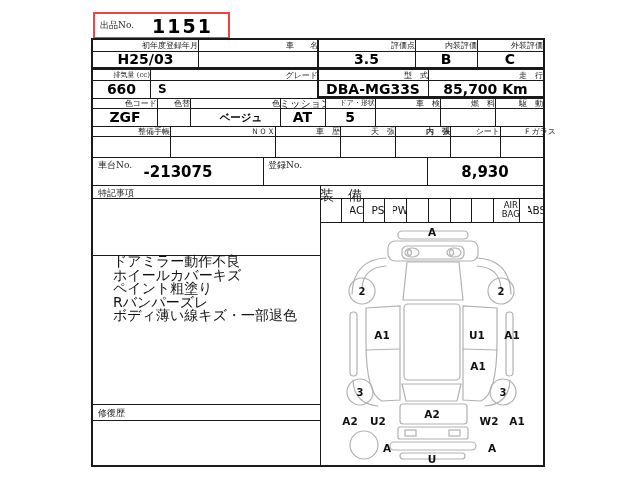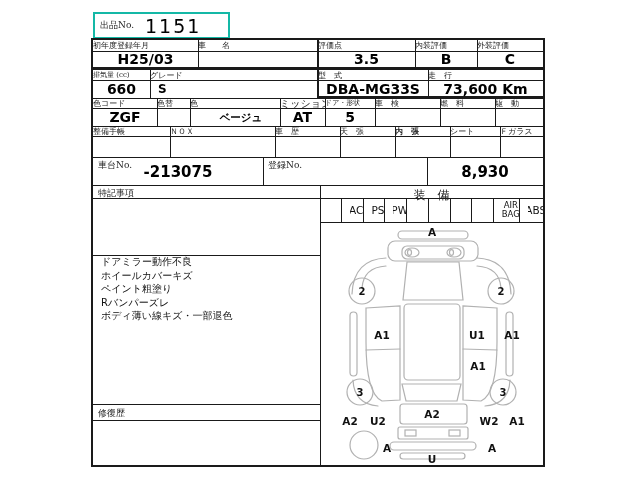--- a/index.html
+++ b/index.html
@@ -1,29 +1,29 @@
 <!DOCTYPE html>
 <html><head>
 <meta charset="utf-8">
 <style>
   html,body{margin:0;padding:0;background:#fff;}
   .screen{position:relative;width:640px;height:480px;background:#fff;overflow:hidden;
           font-family:"DejaVu Sans","Liberation Sans",sans-serif;color:#000;}
   .lotbox{position:absolute;left:93px;top:12px;width:137px;height:27px;
-          border:2px solid #14b8a6;box-sizing:border-box;display:flex;align-items:center;}
+          border:2px solid #ef4444;box-sizing:border-box;display:flex;align-items:center;}
   .lotlabel{font-size:9px;color:#222;margin-left:5px;font-family:"DejaVu Serif","Liberation Serif",serif;}
-  .lotnum{font-size:19px;font-weight:normal;letter-spacing:2px;margin-left:11px;}
+  .lotnum{font-size:19px;font-weight:bold;letter-spacing:2px;margin-left:18px;}
   .sheet{position:absolute;left:91px;top:38px;width:450px;height:425px;border:2px solid #1a1a1a;}
   .hl,.vl{position:absolute;background:#1a1a1a;}
-  .h{position:absolute;font-size:8px;color:#222;text-align:left;
+  .h{position:absolute;font-size:8px;color:#222;text-align:right;
      font-family:"DejaVu Serif","Liberation Serif",serif;white-space:nowrap;overflow:hidden;}
   .v{position:absolute;font-weight:bold;font-size:14px;text-align:center;white-space:nowrap;}
   .small-label{position:absolute;font-size:9px;color:#222;
      font-family:"DejaVu Serif","Liberation Serif",serif;white-space:nowrap;}
-  .notes{position:absolute;left:8px;top:215px;width:212px;font-size:10px;line-height:13.5px;color:#111;}
+  .notes{position:absolute;left:20px;top:215px;width:212px;font-size:14px;line-height:13.5px;color:#111;}
   .equip{position:absolute;left:227px;top:158px;width:223px;height:24px;display:flex;box-sizing:border-box;}
   .ecell{flex:1;border-right:1px solid #1a1a1a;display:flex;align-items:center;justify-content:center;
          font-size:10.5px;color:#111;text-align:center;overflow:hidden;margin-left:8px;}
   .ecell:last-child{border-right:none;}
   .ecell.wide{flex:1.35;font-size:8.5px;line-height:9px;}
   .ecell.abs{flex:1.15;}
   svg text{font-family:"DejaVu Sans","Liberation Sans",sans-serif;}
 </style>
 </head>
 <body>
@@ -87,21 +87,21 @@
     <div class="v" style="left:322px;top:11px;width:62px;height:16px;line-height:16px">B</div>
     <div class="v" style="left:384px;top:11px;width:66px;height:16px;line-height:16px">C</div>
 
     <div class="h" style="left:0;top:31px;width:57px;height:9px;line-height:9px;font-size:7px">排気量 (cc)</div>
     <div class="h" style="left:57px;top:31px;width:168px;height:9px;line-height:9px">グレード</div>
     <div class="h" style="left:225px;top:31px;width:110px;height:9px;line-height:9px">型　式</div>
     <div class="h" style="left:335px;top:31px;width:115px;height:9px;line-height:9px">走　行</div>
     <div class="v" style="left:0;top:40px;width:57px;height:18px;line-height:18px">660</div>
     <div class="v" style="left:57px;top:40px;width:168px;height:18px;line-height:18px;text-align:left;padding-left:8px;font-size:12px">S</div>
     <div class="v" style="left:225px;top:40px;width:110px;height:18px;line-height:18px">DBA-MG33S</div>
-    <div class="v" style="left:335px;top:40px;width:115px;height:18px;line-height:18px">73,600 Km</div>
+    <div class="v" style="left:335px;top:40px;width:115px;height:18px;line-height:18px">85,700 Km</div>
 
     <div class="h" style="left:0;top:59px;width:64px;height:9px;line-height:9px">色コード</div>
     <div class="h" style="left:64px;top:59px;width:33px;height:9px;line-height:9px">色替</div>
     <div class="h" style="left:97px;top:59px;width:90px;height:9px;line-height:9px">色</div>
     <div class="h" style="left:187px;top:59px;width:45px;height:9px;line-height:9px;font-size:10px">ミッション</div>
     <div class="h" style="left:232px;top:59px;width:50px;height:9px;line-height:9px;font-size:7px">ドア・形状</div>
     <div class="h" style="left:282px;top:59px;width:65px;height:9px;line-height:9px">車　検</div>
     <div class="h" style="left:347px;top:59px;width:55px;height:9px;line-height:9px">燃　料</div>
     <div class="h" style="left:402px;top:59px;width:48px;height:9px;line-height:9px">駆　動</div>
     <div class="v" style="left:0;top:68px;width:64px;height:18px;line-height:18px">ZGF</div>
@@ -125,21 +125,21 @@
     <div class="small-label" style="left:5px;top:147px">特記事項</div>
     <div class="notes">
       <div>ドアミラー動作不良</div>
       <div>ホイールカバーキズ</div>
       <div>ペイント粗塗り</div>
       <div>Rバンパーズレ</div>
       <div>ボディ薄い線キズ・一部退色</div>
     </div>
     <div class="small-label" style="left:5px;top:367px">修復歴</div>
 
-    <div class="small-label" style="left:227px;top:147px;width:223px;text-align:center;font-size:12px">装　備</div>
+    <div class="small-label" style="left:227px;top:147px;width:223px;font-size:14px">装　備</div>
     <div class="equip">
       <div class="ecell"></div>
       <div class="ecell">AC</div>
       <div class="ecell">PS</div>
       <div class="ecell">PW</div>
       <div class="ecell"></div>
       <div class="ecell"></div>
       <div class="ecell"></div>
       <div class="ecell"></div>
       <div class="ecell wide">AIR BAG</div>

